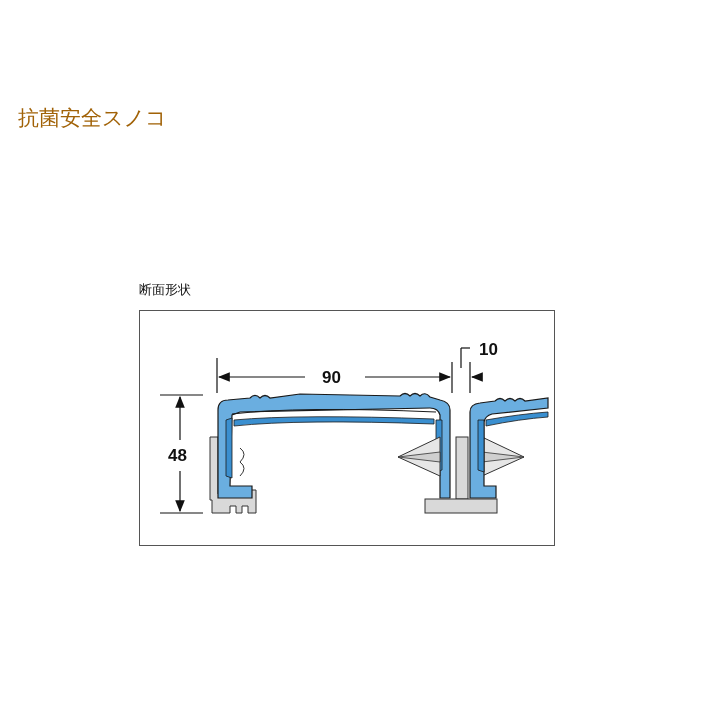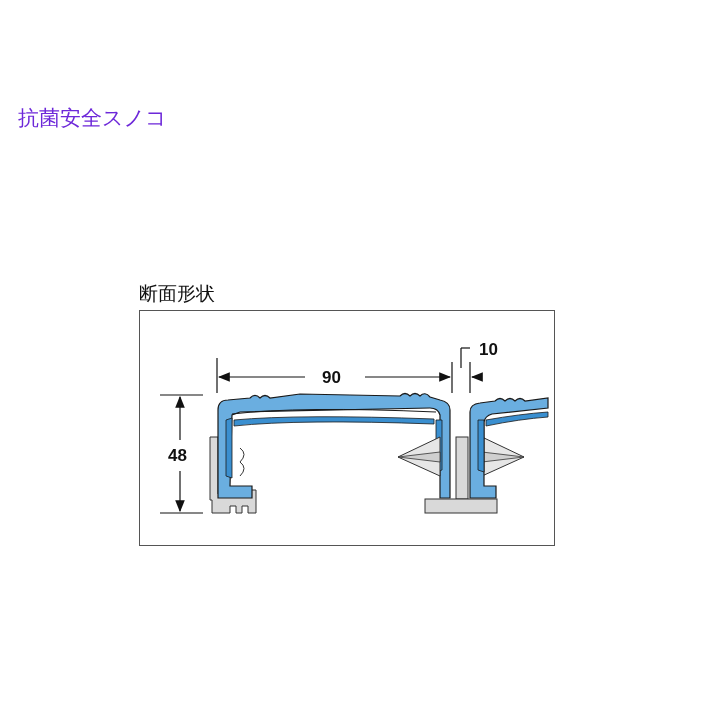--- a/index.html
+++ b/index.html
@@ -1,18 +1,18 @@
 <!DOCTYPE html>
 <html><head>
 <meta charset="utf-8">
 <style>
   html, body { margin:0; padding:0; background:#ffffff; }
   body { width:713px; height:713px; position:relative; overflow:hidden; font-family:"DejaVu Sans", sans-serif; }
-  .title { position:absolute; left:18px; top:104px; font-size:21px; color:#6d28d9; letter-spacing:0px; }
-  .subtitle { position:absolute; left:139px; top:281px; font-size:19px; color:#111;text-align:right; }
+  .title { position:absolute; left:18px; top:104px; font-size:21px; color:#a16207; letter-spacing:0px; }
+  .subtitle { position:absolute; left:139px; top:281px; font-size:13px; color:#111;text-align:right; }
   .frame { position:absolute; left:139px; top:310px; width:416px; height:236px; border:1.5px solid #555; box-sizing:border-box; }
   svg { position:absolute; left:0; top:0; }
   .dimtext { font-family:"Liberation Sans", sans-serif; font-weight:bold; font-size:17px; fill:#111; }
 </style>
 </head>
 <body>
 
 <div class="title">抗菌安全スノコ</div>
 <div class="subtitle">断面形状</div>
 <div class="frame"></div>

